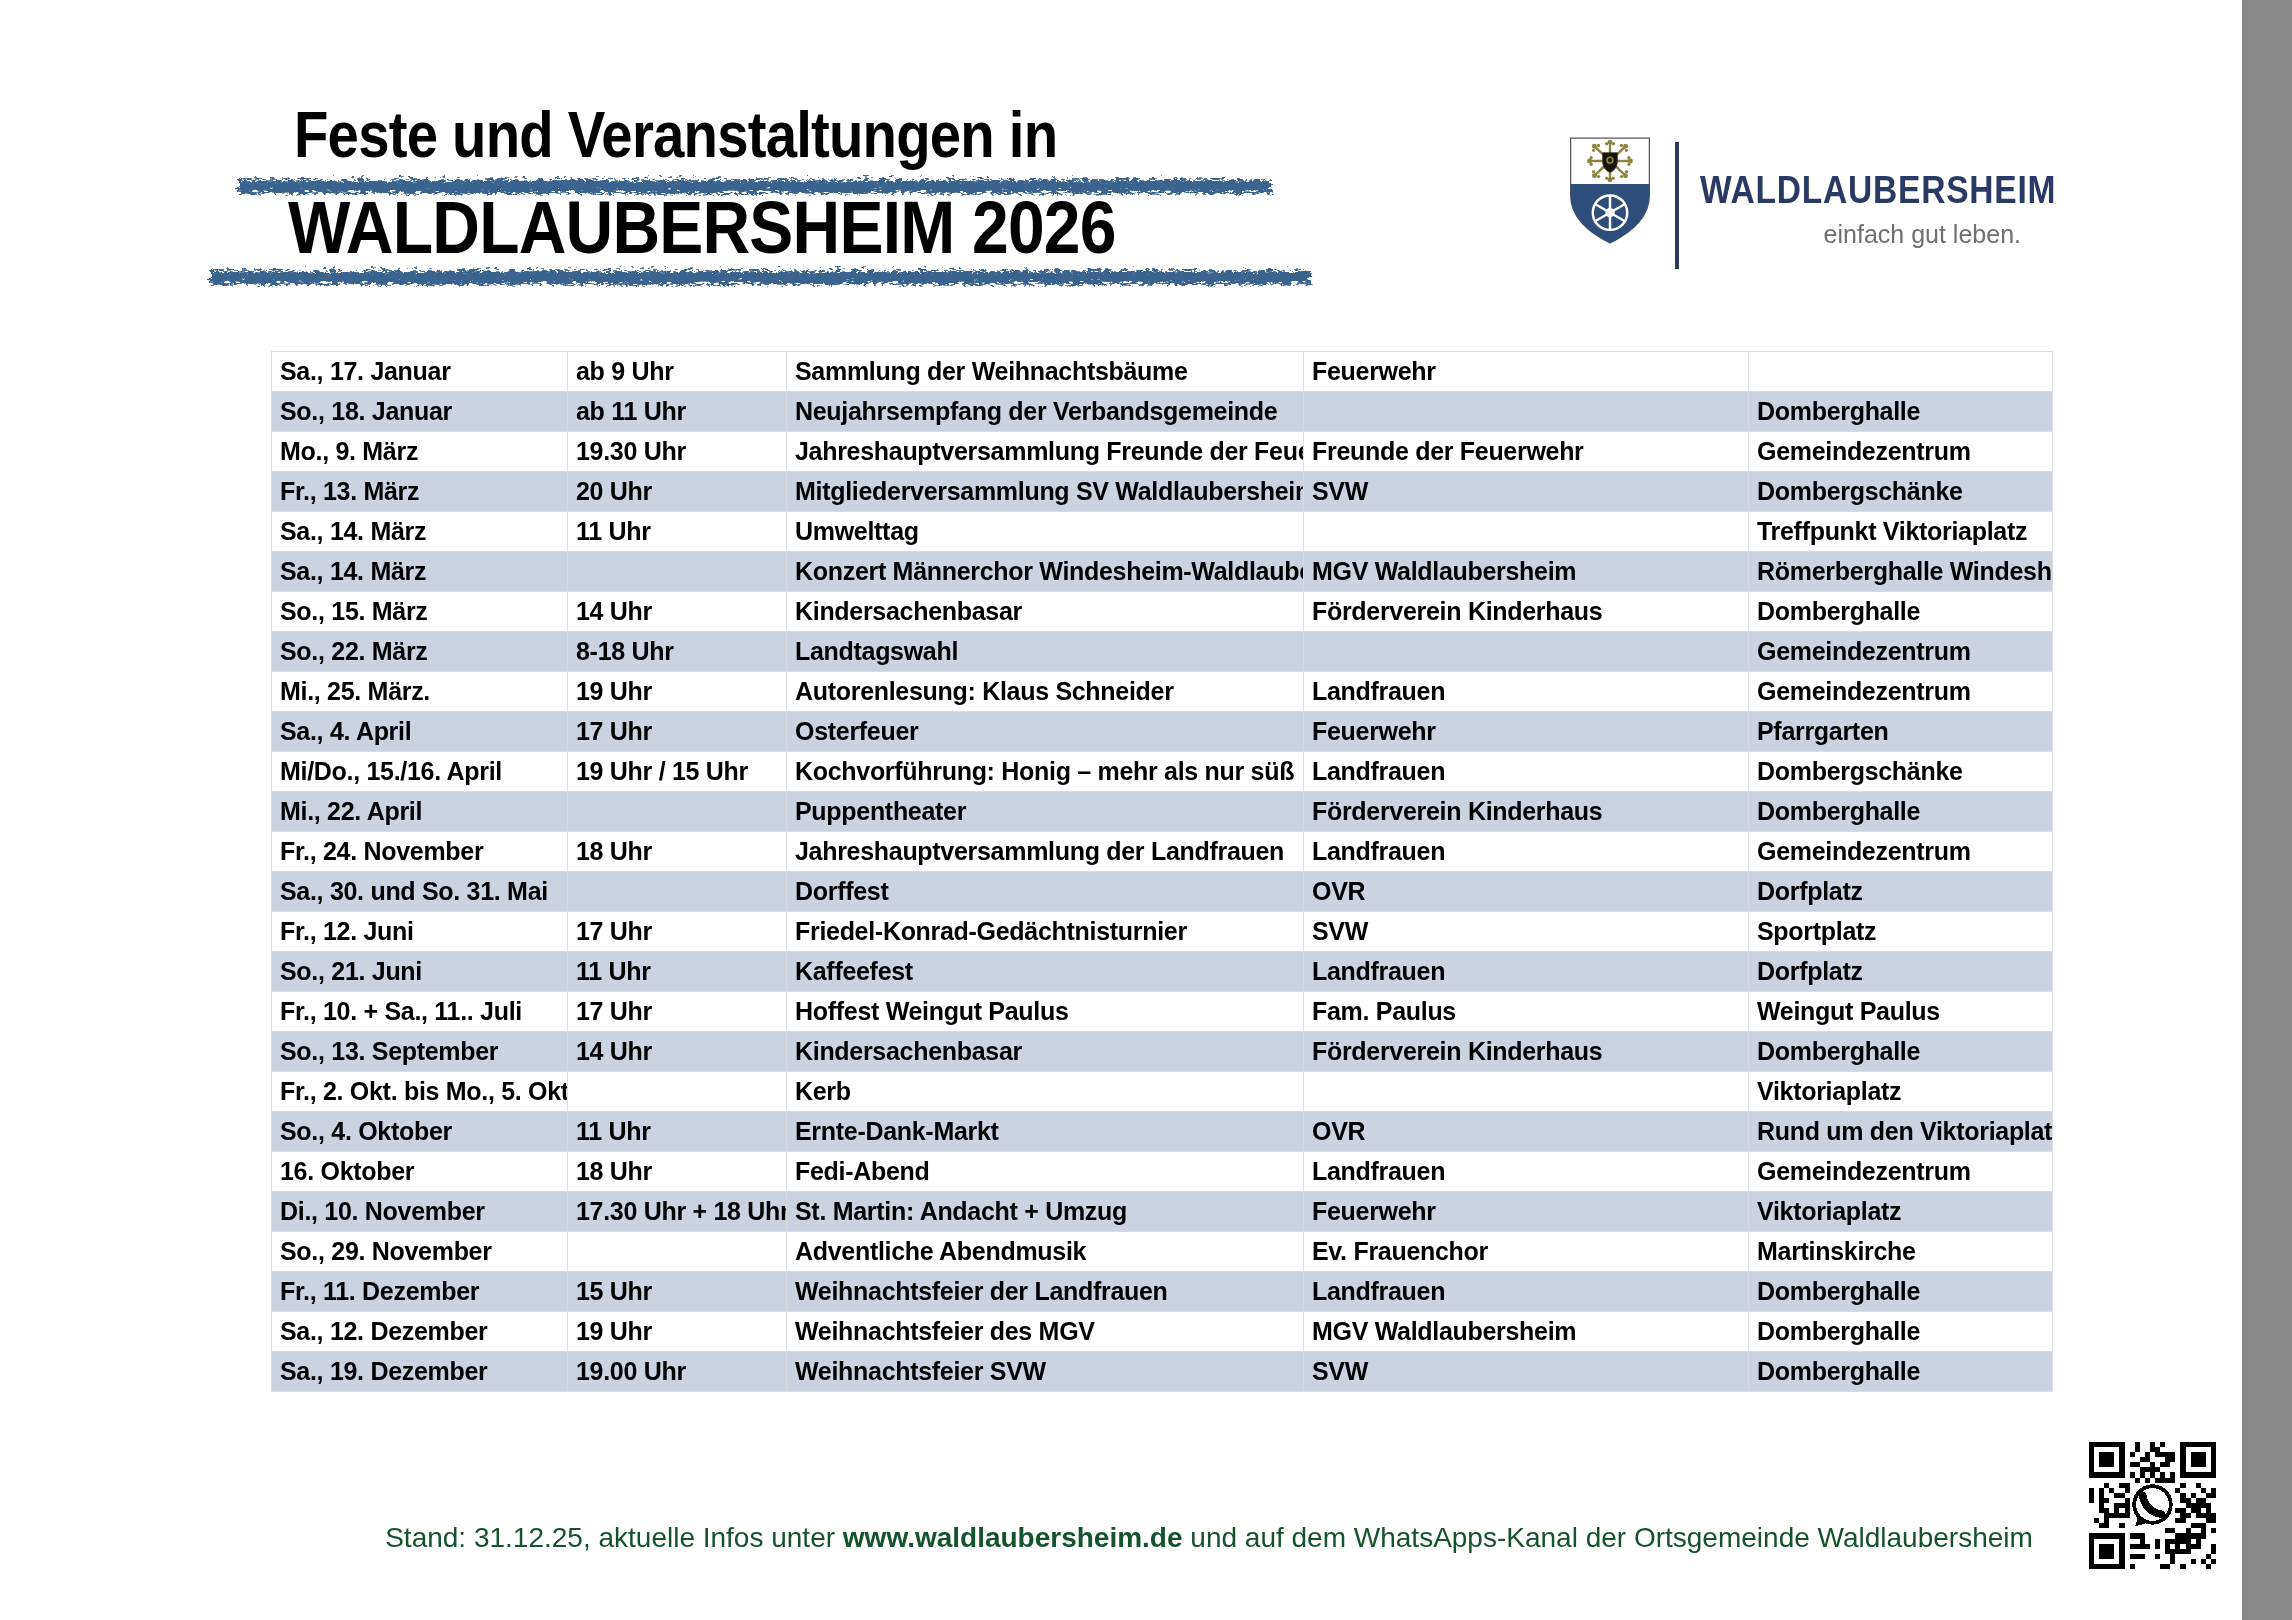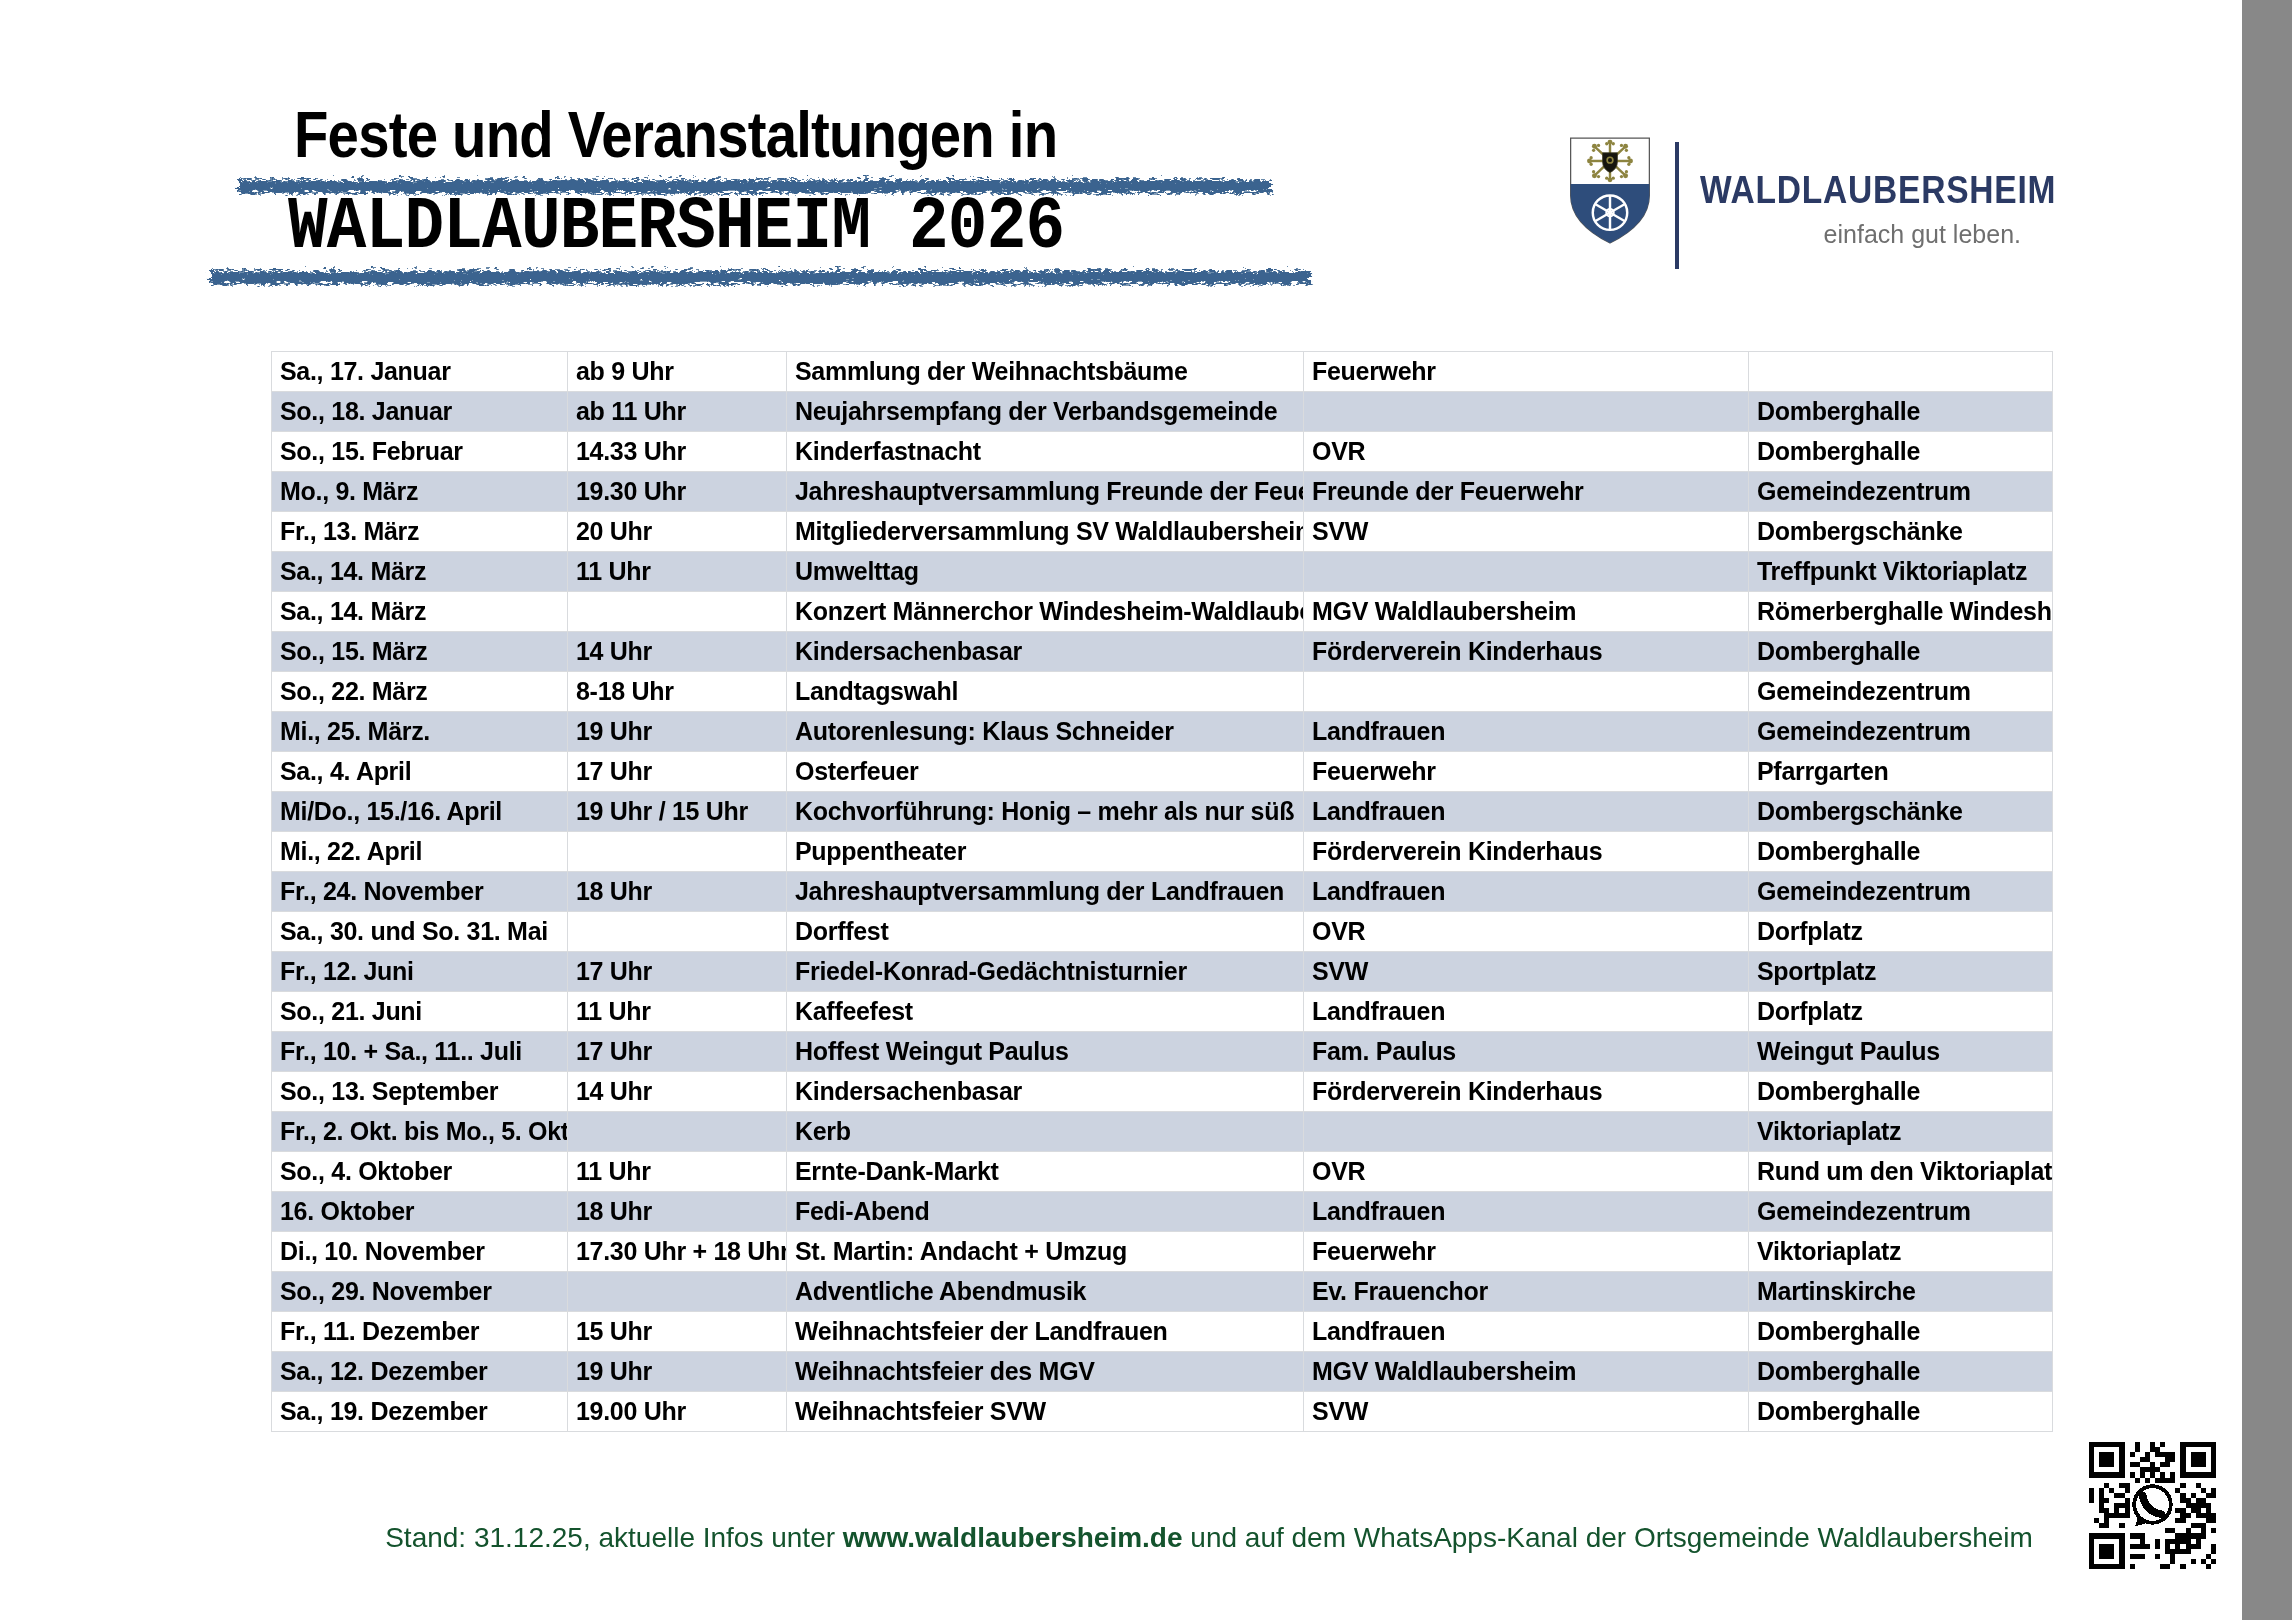--- a/index.html
+++ b/index.html
@@ -9,21 +9,21 @@
     background:#ffffff;
     font-family:"Liberation Sans","DejaVu Sans",sans-serif;
     color:#000;
     overflow:hidden;
   }
 
   
   .title-line{position:absolute;font-weight:bold;white-space:nowrap;color:#000;}
   .title-line .squeeze{display:inline-block;transform:scaleX(.88);transform-origin:0 50%;letter-spacing:-0.9px;}
   .title-line1{left:294px;top:100px;font-size:64px;line-height:70px;}
-  .title-line2{left:288px;top:188px;font-size:75px;line-height:79px;font-family:Liberation Mono, monospace;}
+  .title-line2{left:288px;top:188px;font-size:75px;line-height:79px;}
   .brush{position:absolute;}
   .brush1{left:227px;top:171px;width:1050px;height:25px;}
   .brush2{left:199px;top:262px;width:1118px;height:25px;}
 
   
   .coat{position:absolute;left:1569px;top:136px;width:82px;height:109px;}
   .logo-divider{position:absolute;left:1675px;top:142px;width:3.6px;height:127px;background:var(--navy);}
   .wordmark{
     position:absolute;left:1700px;top:168px;
     font-size:39px;font-weight:bold;color:var(--navy);
@@ -164,27 +164,20 @@
           <td>ab 9 Uhr</td>
           <td>Sammlung der Weihnachtsbäume</td>
           <td>Feuerwehr</td>
           <td></td>
         </tr>
         <tr>
           <td>So., 18. Januar</td>
           <td>ab 11 Uhr</td>
           <td>Neujahrsempfang der Verbandsgemeinde</td>
           <td></td>
-          <td>Domberghalle</td>
-        </tr>
-        <tr>
-          <td>So., 15. Februar</td>
-          <td>14.33 Uhr</td>
-          <td>Kinderfastnacht</td>
-          <td>OVR</td>
           <td>Domberghalle</td>
         </tr>
         <tr>
           <td>Mo., 9. März</td>
           <td>19.30 Uhr</td>
           <td>Jahreshauptversammlung Freunde der Feuerwehr</td>
           <td>Freunde der Feuerwehr</td>
           <td>Gemeindezentrum</td>
         </tr>
         <tr>

